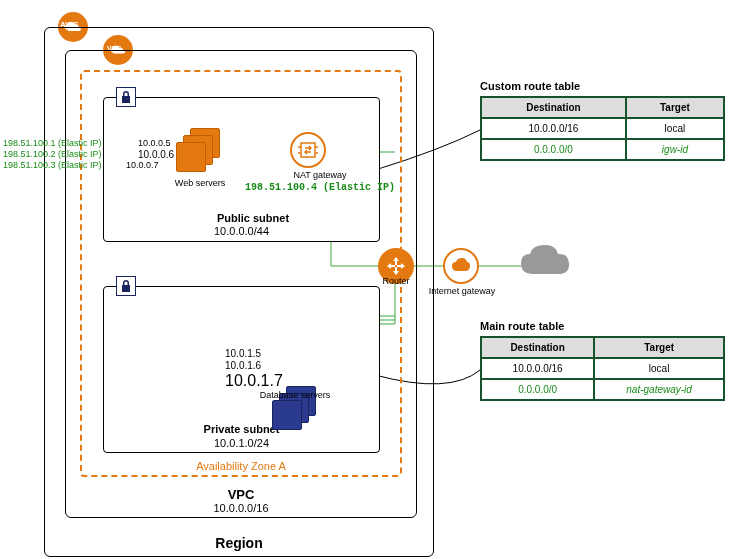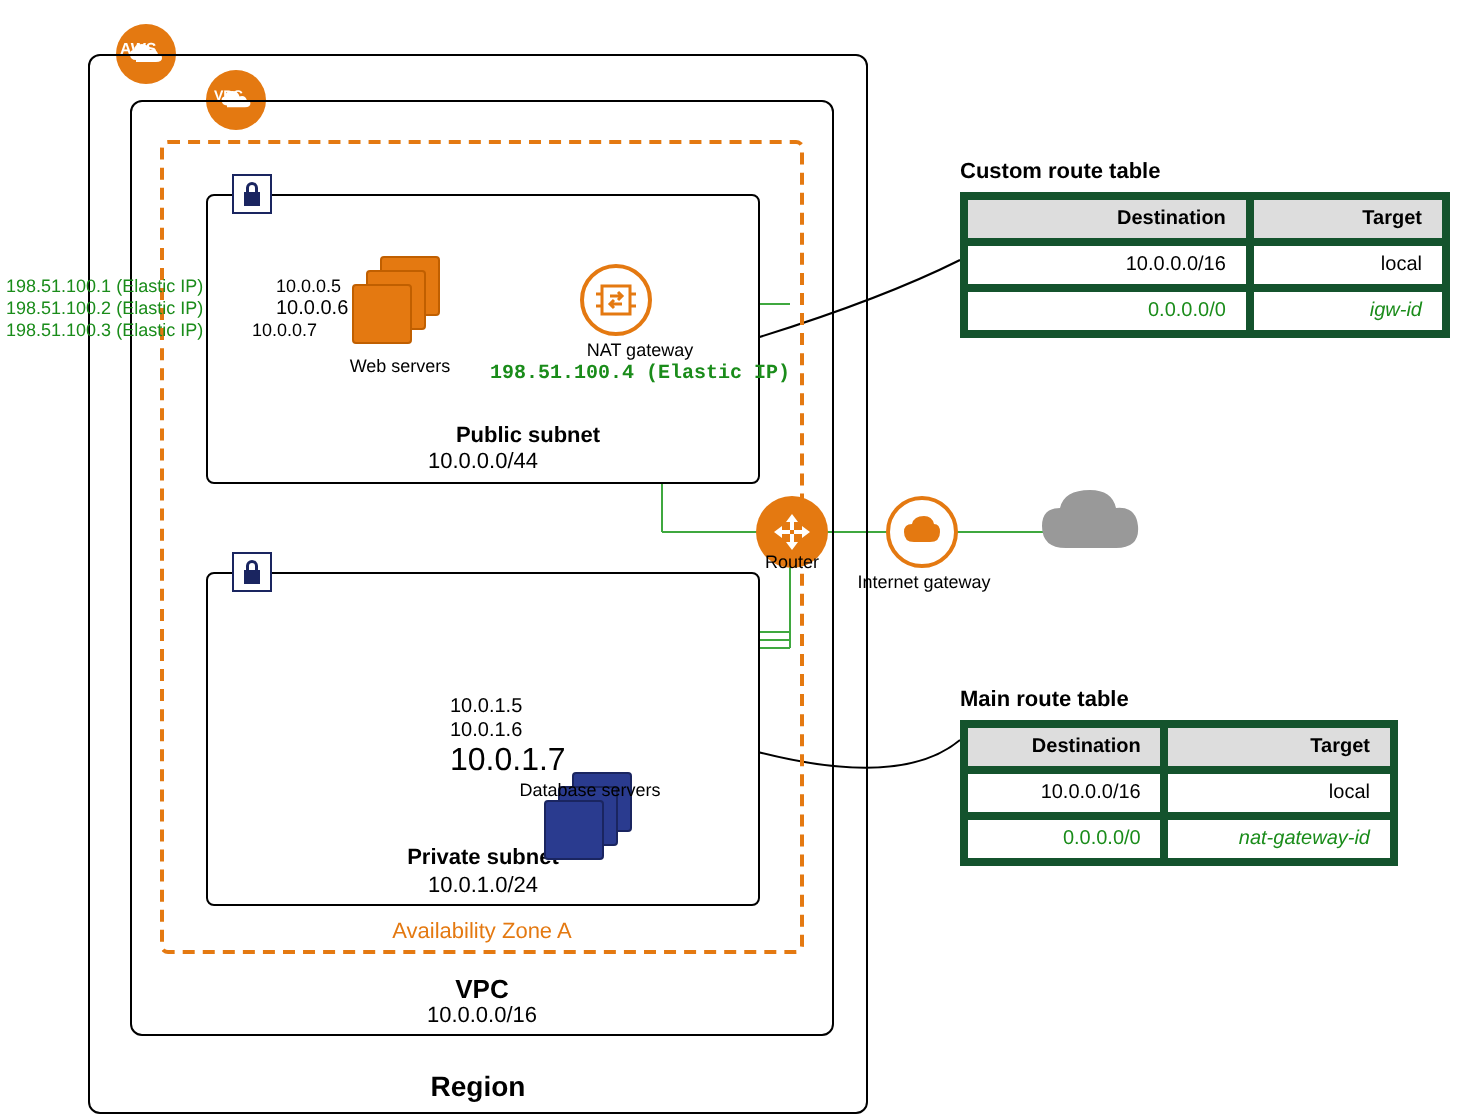--- a/index.html
+++ b/index.html
@@ -11,21 +11,21 @@
   .subnet-box { border: 1.5px solid #000; border-radius: 4px; background: #fff; }
   .label { text-align: center; font-weight: bold; }
   .label-sub { text-align: center; }
   .green { color: #1a8c1a; }
   .badge-round { background: #e47911; color:#fff; border-radius:50%; width:30px; height:30px; display:flex; align-items:center; justify-content:center; font-size:9px; font-weight:bold;}
   .srv-stack { position: relative; width: 46px; height: 46px; }
   .srv { position: absolute; width: 30px; height: 30px; border-radius: 2px; }
   .srv.orange { background: #e47911; border: 1px solid #c05f00; }
   .srv.blue { background: #2a3b8f; border: 1px solid #1a2560; }
   .tbl { border-collapse: collapse; font-size: 10px; }
-  .tbl th, .tbl td { border: 4px solid #14532d; padding: 4px 10px; text-align: right; }
+  .tbl th, .tbl td { border: 2px solid #14532d; padding: 4px 10px; text-align: center; }
   .tbl th { background: #ddd; font-weight: bold; }
   .tbl-title { font-weight: bold; font-size: 11px; text-align: left; margin-bottom: 4px; }
   svg.lines { position: absolute; top: 0; left: 0; pointer-events: none; }
   .circle-icon { width: 36px; height: 36px; border-radius: 50%; display:flex; align-items:center; justify-content:center; }
   .ci-orange { background:#e47911; }
   .ci-outline { border: 2px solid #e47911; background:#fff; }
   .lockbox { width:20px; height:20px; border:1.5px solid #1a2560; display:flex; align-items:center; justify-content:center; background:#fff; }
 </style>
 </head>
 <body>
@@ -86,21 +86,21 @@
 
 <div class="abs az-box" style="left:80px; top:70px; width:322px; height:407px;"></div>
 <div class="abs label-sub" style="left:80px; top:460px; width:322px; color:#e47911; font-size:11px;">Availability Zone A</div>
 
 <div class="abs subnet-box" style="left:103px; top:97px; width:277px; height:145px;"></div>
 <div class="abs lockbox" style="left:116px; top:87px;">
   <svg width="12" height="14" viewBox="0 0 12 14">
       <path fill="#1a2560" d="M3 6 V4 a3 3 0 0 1 6 0 V6 H10 V13 H2 V6 Z M4.5 6 H7.5 V4 a1.5 1.5 0 0 0 -3 0 Z"></path>
     </svg>
 </div>
-<div class="abs label" style="left:103px; top:212px; width:322px;">Public subnet</div>
+<div class="abs label" style="left:92px; top:212px; width:322px;">Public subnet</div>
 <div class="abs label-sub" style="left:103px; top:225px; width:277px;">10.0.0.0/44</div>
 
 <div class="abs srv-stack" style="left:176px; top:128px;">
   <div class="srv orange" style="left:14px; top:0;"></div>
   <div class="srv orange" style="left:7px; top:7px;"></div>
   <div class="srv orange" style="left:0; top:14px;"></div>
 </div>
 <div class="abs label-sub" style="left:160px; top:178px; width:80px; font-size:9px;">Web servers</div>
 
 <div class="abs" style="left:138px; top:138px; font-size:9px;">10.0.0.5</div>
@@ -196,21 +196,21 @@
       <td>local</td>
     </tr>
     <tr>
       <td class="green">0.0.0.0/0</td>
       <td class="green" style="font-style:italic;">igw-id</td>
     </tr>
   </tbody>
     </table>
 </div>
 
-<div class="abs" style="left:480px; top:320px; width:219px;margin-top:24px;">
+<div class="abs" style="left:480px; top:320px; width:245px;">
   <div class="tbl-title">Main route table</div>
   <table class="tbl" style="width:100%;">
     <tbody>
         <tr>
       <th>Destination</th>
       <th>Target</th>
     </tr>
     <tr>
       <td>10.0.0.0/16</td>
       <td>local</td>

